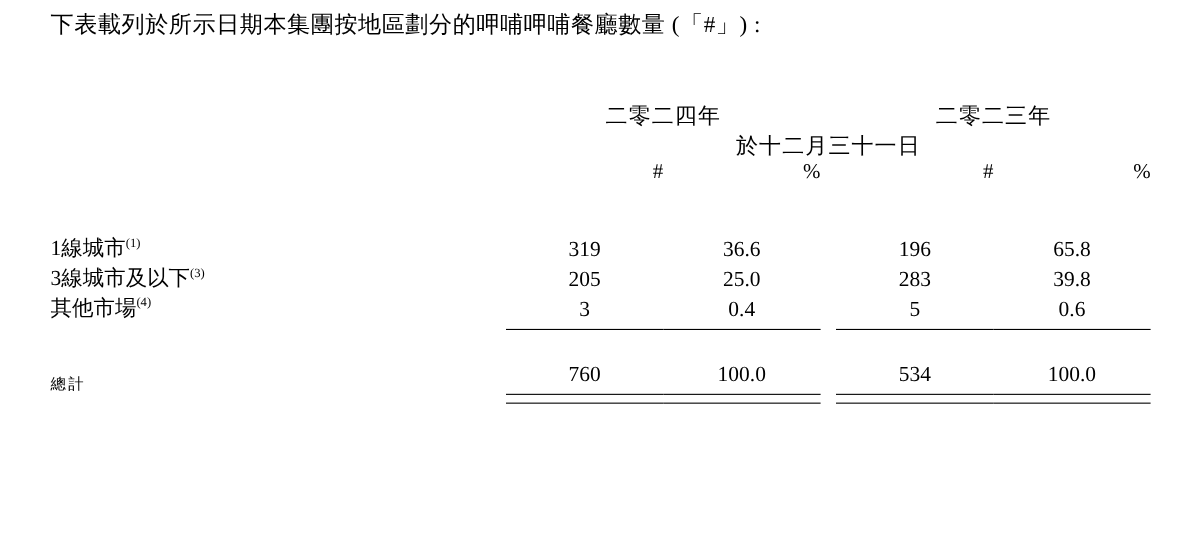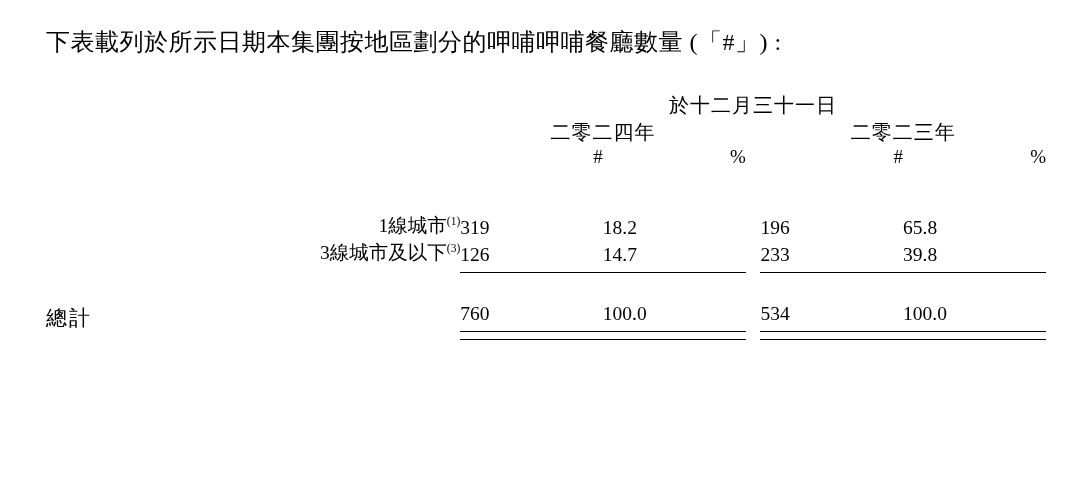--- a/index.html
+++ b/index.html
@@ -17,22 +17,22 @@
   .page {
     position: relative;
     width: 1080px;
     height: 495px;
     box-sizing: border-box;
     padding: 0;
   }
   .intro {
     position: absolute;
     left: 46px;
-    top: 26px;
-    font-size: 24px;
+    top: 8px;
+    font-size: 21px;
     letter-spacing: 0.5px;
     white-space: nowrap;
   }
   table.stat {
     position: absolute;
     left: 46px;
     top: 92px;
     width: 1000px;
     border-collapse: collapse;
     font-size: 19px;
@@ -63,48 +63,48 @@
   .hdr-unit {
     text-align: right;
     font-weight: bold;
     font-size: 19px;
     padding-right: 4px;
     padding-bottom: 14px;
   }
   .spacer-row td { height: 44px; }
 
   .row-label {
-    text-align: right;
+    text-align: left;
     font-size: 19.5px;
     padding-bottom: 7px;
     white-space: nowrap;
   }
   .row-label sup {
     font-size: 11.5px;
     vertical-align: super;
   }
   td.val {
-    text-align: left;
+    text-align: center;
     font-size: 19.5px;
     padding-right: 4px;
     padding-bottom: 7px;
   }
   td.bold { font-weight: bold; }
 
   
   tr.rule-row td.ruled {
     border-bottom: 1.4px solid #000;
     height: 6px;
     padding: 0;
   }
   tr.gap-row td { height: 30px; }
 
   .total-label {
     font-weight: bold;
-    font-size: 21px;
+    font-size: 14px;
     letter-spacing: 2px;
     padding-bottom: 6px;
   }
   tr.total-row td.val { font-size: 19.5px; padding-bottom: 6px; }
 
   
   tr.dblrule-row td.ruled {
     height: 7px;
     padding: 0;
     border-top: 1.4px solid #000;
@@ -123,61 +123,69 @@
       <col class="col-label">
       <col class="col-num">
       <col class="col-num">
       <col class="col-gap">
       <col class="col-num">
       <col class="col-num">
     </colgroup>
     <thead>
       <tr>
         <td></td>
+        <td class="hdr-year" colspan="2">二零二四年</td>
+        <td></td>
+        <td class="hdr-year" colspan="2">二零二三年</td>
+      </tr>
+      <tr>
+        <td></td>
         <td class="hdr-date" colspan="5">於十二月三十一日</td>
-      </tr>
-      <tr>
-        <td></td>
-        <td class="hdr-year" colspan="2">二零二四年</td>
-        <td></td>
-        <td class="hdr-year" colspan="2">二零二三年</td>
       </tr>
       <tr>
         <td></td>
         <td class="hdr-unit">#</td>
         <td class="hdr-unit">%</td>
         <td></td>
         <td class="hdr-unit">#</td>
         <td class="hdr-unit">%</td>
       </tr>
       <tr class="spacer-row">
         <td colspan="6"></td>
       </tr>
     </thead>
     <tbody>
 
       <tr>
         <td class="row-label"><span>1線城市</span><sup>(1)</sup></td>
         <td class="val bold">319</td>
-        <td class="val bold">18.2</td>
+        <td class="val bold">36.6</td>
         <td></td>
         <td class="val">196</td>
         <td class="val">65.8</td>
       </tr>
 
 
       <tr>
         <td class="row-label"><span>3線城市及以下</span><sup>(3)</sup></td>
-        <td class="val bold">126</td>
-        <td class="val bold">14.7</td>
-        <td></td>
-        <td class="val">233</td>
+        <td class="val bold">205</td>
+        <td class="val bold">25.0</td>
+        <td></td>
+        <td class="val">283</td>
         <td class="val">39.8</td>
       </tr>
 
+      <tr>
+        <td class="row-label"><span>其他市場</span><sup>(4)</sup></td>
+        <td class="val bold">3</td>
+        <td class="val bold">0.4</td>
+        <td></td>
+        <td class="val">5</td>
+        <td class="val">0.6</td>
+      </tr>
 
       <tr class="rule-row">
         <td></td>
         <td class="ruled"></td>
         <td class="ruled"></td>
         <td></td>
         <td class="ruled"></td>
         <td class="ruled"></td>
       </tr>
 

